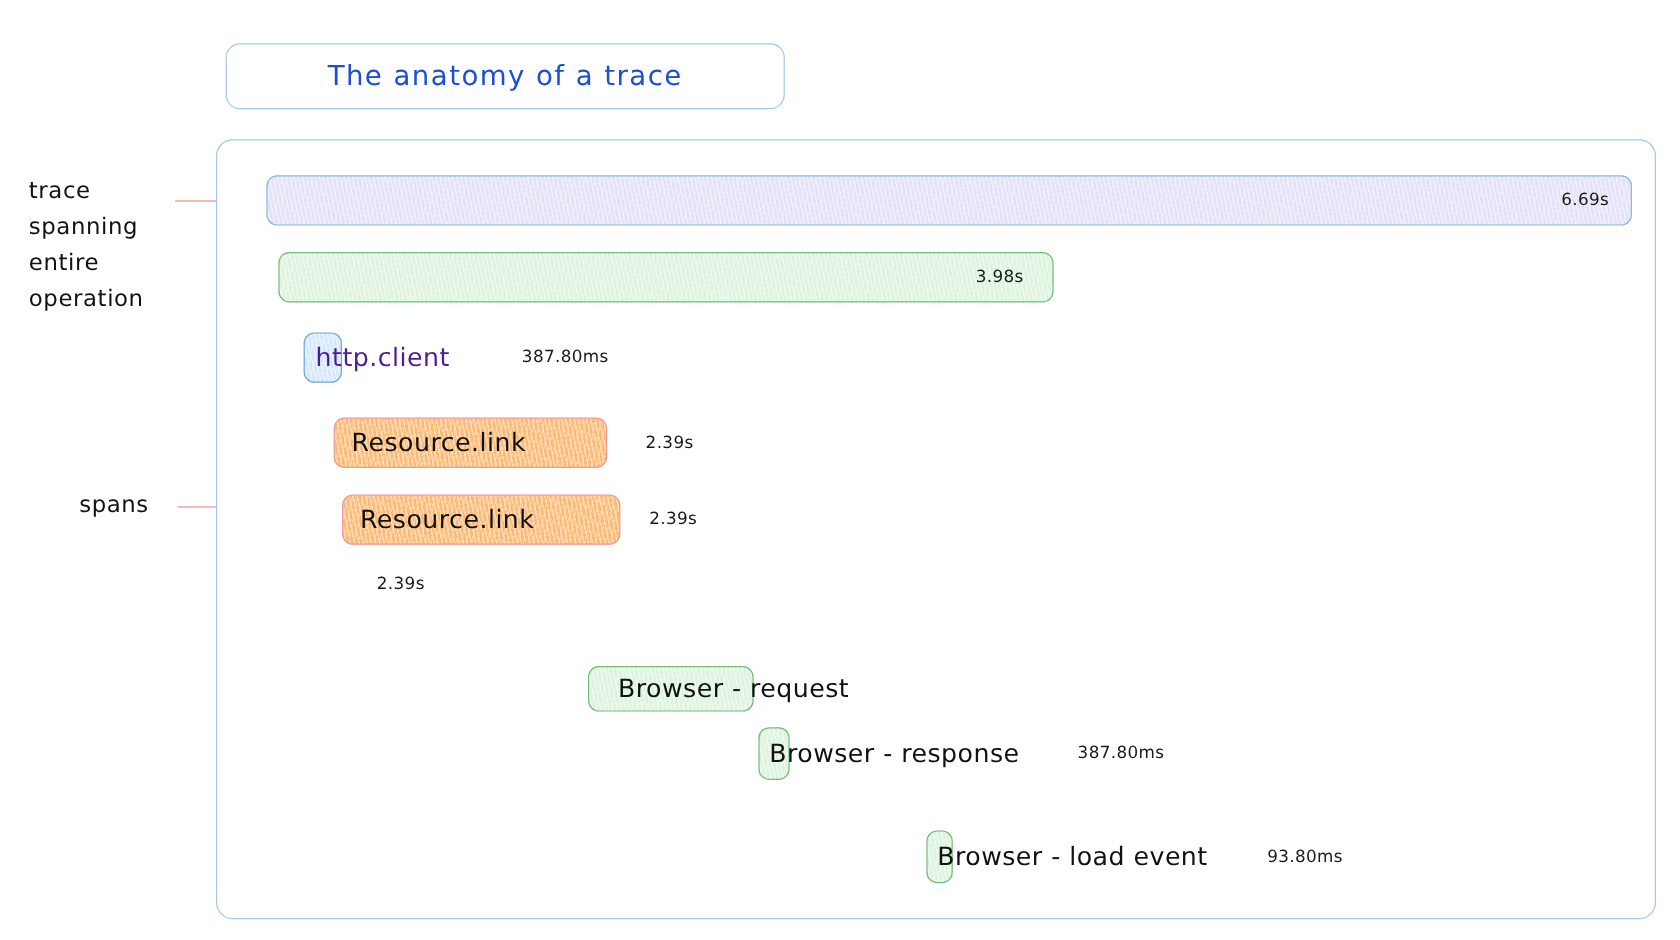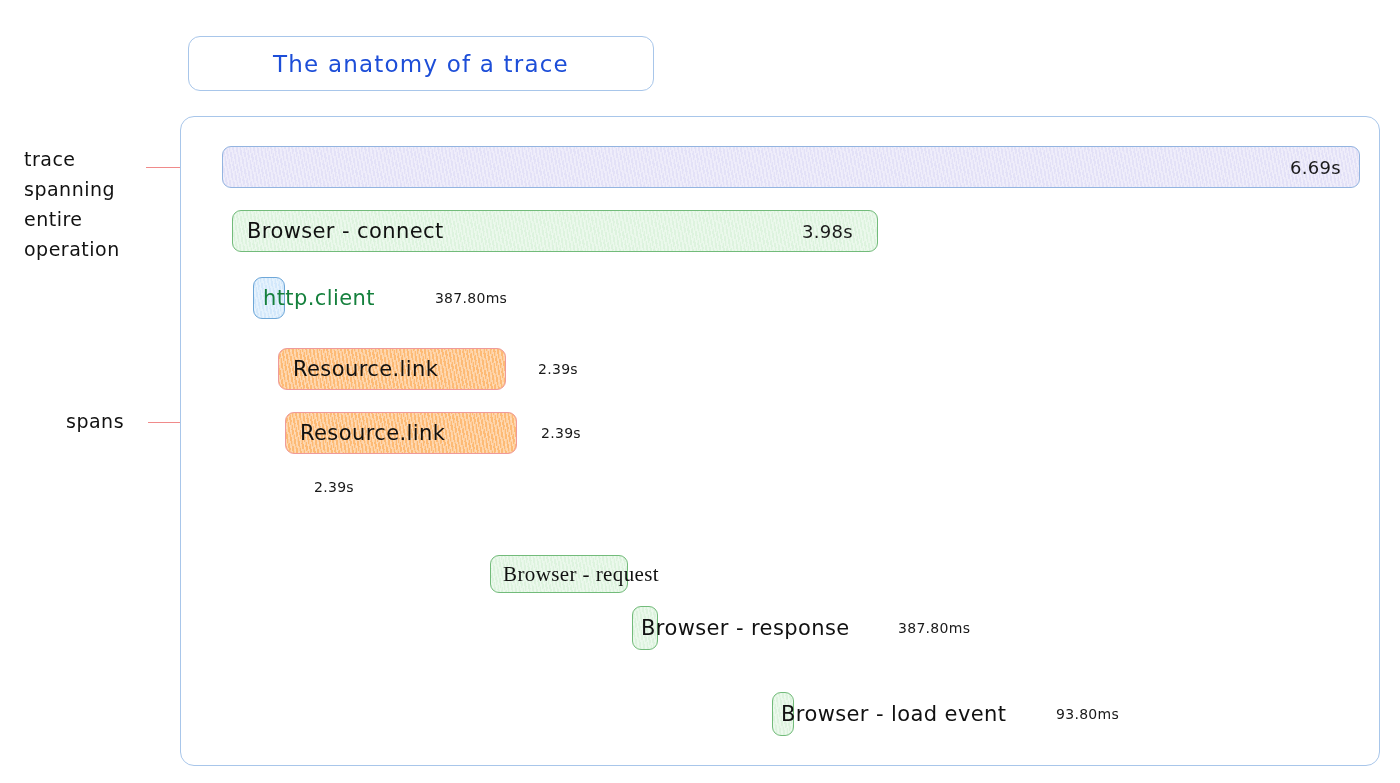--- a/index.html
+++ b/index.html
@@ -84,33 +84,33 @@
     font-size: 21px;
     color: #111;
     letter-spacing: .4px;
     padding-left: 14px;
     pointer-events: none;
   }
   .bar-dur-inside {
     position: absolute;
     z-index: 3;
     right: 18px;
-    font-size: 18px;
+    font-size: 14px;
     color: #1a1a1a;
     letter-spacing: .3px;
   }
   .dur-outside {
     font-size: 14px;
     color: #1a1a1a;
     letter-spacing: .3px;
     margin-left: 16px;
   }
   .label-outside {
     font-size: 21px;
-    color: #15803d;
+    color: #4c1d95;
     letter-spacing: .4px;
     position: relative;
     z-index: 4;
   }
 
   
   .theme-purple { background: #e3e1f7; border: 1.4px solid #93b4e0; }
   .theme-green  { background: #ddf3de; border: 1.4px solid #72bb7a; }
   .theme-blue   { background: #d3e8fb; border: 1.4px solid #6ea7d8; }
   .theme-yellow { background: #fdba74; border: 1.4px solid #ef9a9a; }
@@ -158,21 +158,20 @@
 <div id="trace-container"></div>
 
 <div class="row" style="left:222px; top:146px;">
   <div class="bar theme-purple" style="width:1138px; height:42px;">
     <span class="bar-dur-inside">6.69s</span>
   </div>
 </div>
 
 <div class="row" style="left:232px; top:210px;">
   <div class="bar theme-green" style="width:646px; height:42px;">
-    <span class="bar-label">Browser - connect</span>
     <span class="bar-dur-inside" style="right:24px;">3.98s</span>
   </div>
 </div>
 
 <div class="row" style="left:253px; top:277px;">
   <div class="bar theme-blue" style="width:32px; height:42px;"></div>
   <span class="label-outside" style="margin-left:-22px;">http.client</span>
   <span class="dur-outside" style="margin-left:60px;">387.80ms</span>
 </div>
 
@@ -189,21 +188,21 @@
   </div>
   <span class="dur-outside" style="margin-left:24px;">2.39s</span>
 </div>
 
 <div class="row" style="left:288px; top:479px;">
   <span class="dur-outside" style="margin-left:26px;">2.39s</span>
 </div>
 
 <div class="row" style="left:490px; top:555px;">
   <div class="bar theme-green" style="width:138px; height:38px;">
-    <span class="bar-label" style="padding-left:12px;font-family:Liberation Serif, serif;">Browser - request</span>
+    <span class="bar-label" style="padding-left:24px;">Browser - request</span>
   </div>
 </div>
 
 <div class="row" style="left:632px; top:606px;">
   <div class="bar theme-green" style="width:26px; height:44px;">
     <span class="bar-label" style="padding-left:8px;">Browser - response</span>
   </div>
   <span class="dur-outside" style="margin-left:240px;">387.80ms</span>
 </div>
 

